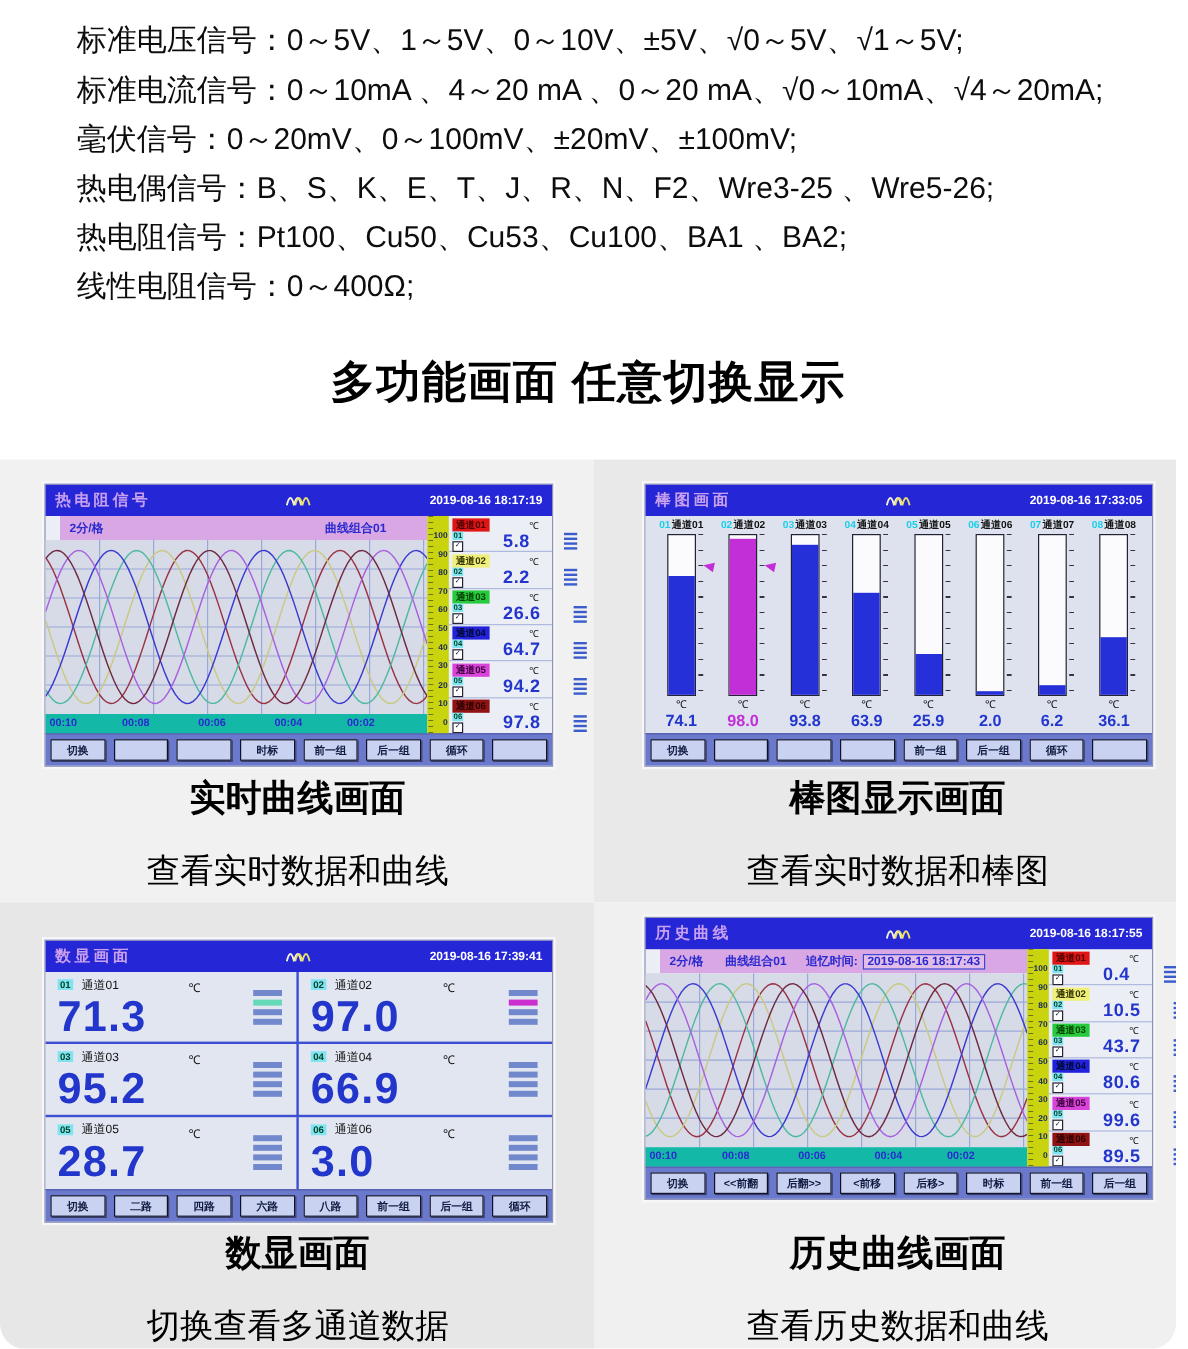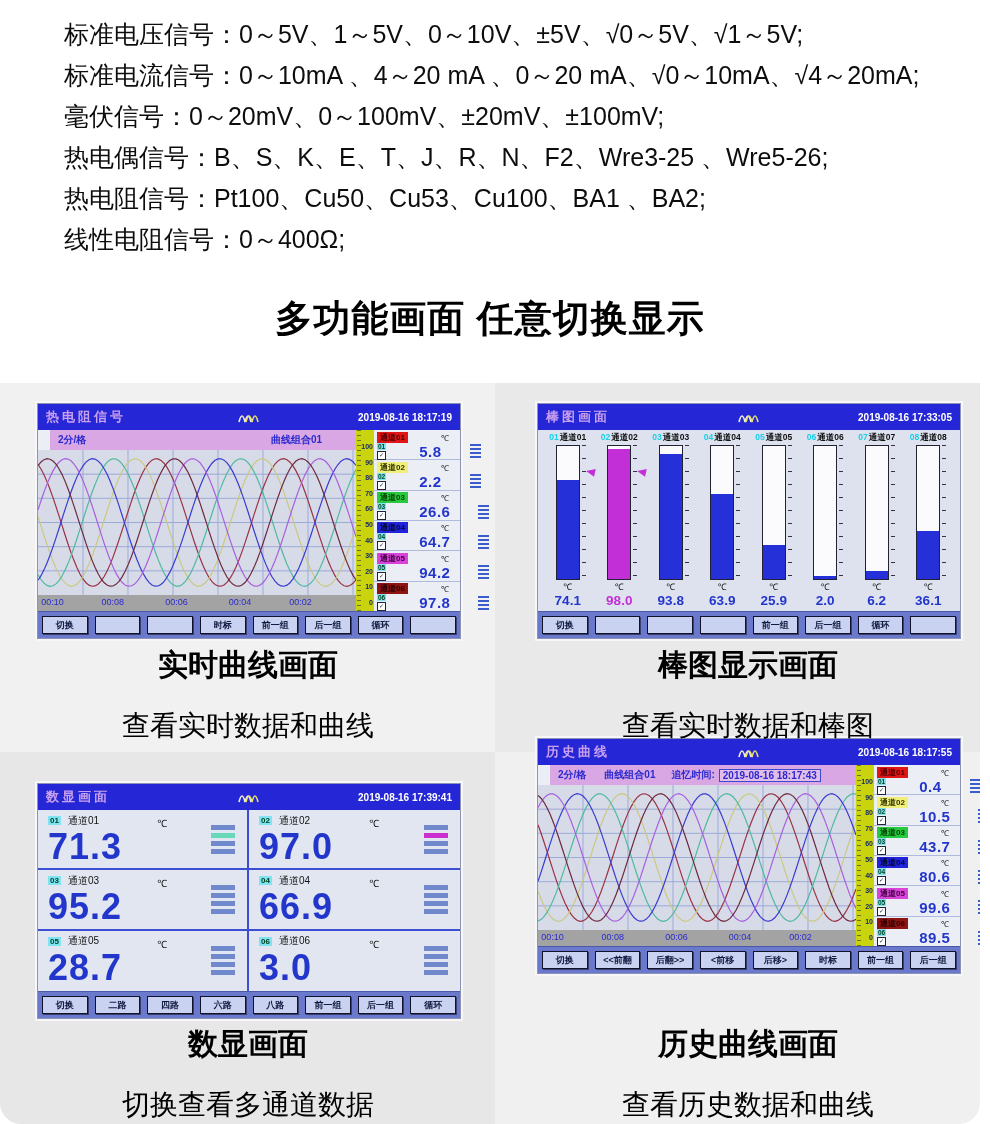--- a/index.html
+++ b/index.html
@@ -22,21 +22,21 @@
   .logo{position:absolute;left:50%;transform:translateX(-50%);top:5px;}
   .time{margin-left:auto;color:#fff;font-size:10px;font-weight:bold;}
 
   .curve-body{flex:1;display:flex;min-height:0;}
   .left-col{width:318px;display:flex;flex-direction:column;min-width:0;}
   .subbar{height:20px;flex:0 0 20px;background:#d9a7e3;color:#2a2ad0;font-weight:bold;font-size:10px;
           display:flex;align-items:center;padding:0 8px;white-space:nowrap;margin-left:12px;}
   .grp{margin-left:auto;padding-right:26px;}
   .recbox{border:1px solid #3b49d0;padding:0 3px;margin-left:4px;background:rgba(255,255,255,0.25);}
   .plot{flex:1;background:#d7dbe7;position:relative;min-height:0;}
-  .xbar{height:16px;flex:0 0 16px;background:#a3a3a3;position:relative;font-size:9px;color:#2a2ad0;font-weight:normal;}
+  .xbar{height:16px;flex:0 0 16px;background:#14b8a6;position:relative;font-size:9px;color:#2a2ad0;font-weight:bold;}
   .xlab{position:absolute;top:2px;}
   .scale{width:18px;flex:0 0 18px;background:#c9d40e;position:relative;display:flex;flex-direction:column;
          justify-content:space-between;align-items:flex-end;font-size:7px;font-weight:bold;color:#1a2a66;
          padding:13px 1px 5px 0;box-sizing:border-box;}
   .scale::before{content:"";position:absolute;left:1px;top:0;bottom:0;width:4px;
          background:repeating-linear-gradient(to bottom,#6a7420 0 1px,transparent 1px 5px);}
   .chpanel{flex:1;background:#eceef6;display:flex;flex-direction:column;min-width:0;}
   .chrow{flex:1;border-bottom:1px solid #aebade;padding:1px 3px 0 3px;box-sizing:border-box;min-height:0;}
   .chrow:last-child{border-bottom:none;}
   .chl1{display:flex;align-items:center;height:12px;}
@@ -502,21 +502,21 @@
         <div class="btn">切换</div>
         <div class="btn">二路</div>
         <div class="btn">四路</div>
         <div class="btn">六路</div>
         <div class="btn">八路</div>
         <div class="btn">前一组</div>
         <div class="btn">后一组</div>
         <div class="btn">循环</div>
       </div>
     </div>
-  <div class="screen" id="scr-history" style="left:537px;top:738px">
+  <div class="screen" id="scr-history" style="left:537px;top:764px">
       <div class="hdr">
         <span class="ttl">历史曲线</span>
         <span class="logo"><svg width="22" height="13" viewBox="0 0 22 13">
             <path d="M1 12 Q4 0 7 12 Q10 0 13 12" fill="none" stroke="#f2f2e0" stroke-width="1.6"></path>
             <path d="M8 12 Q11 0 14 12 Q17 0 20 12" fill="none" stroke="#e8e06a" stroke-width="1.6"></path>
           </svg></span>
         <span class="time">2019-08-16 18:17:55</span>
       </div>
       <div class="curve-body">
         <div class="left-col">

